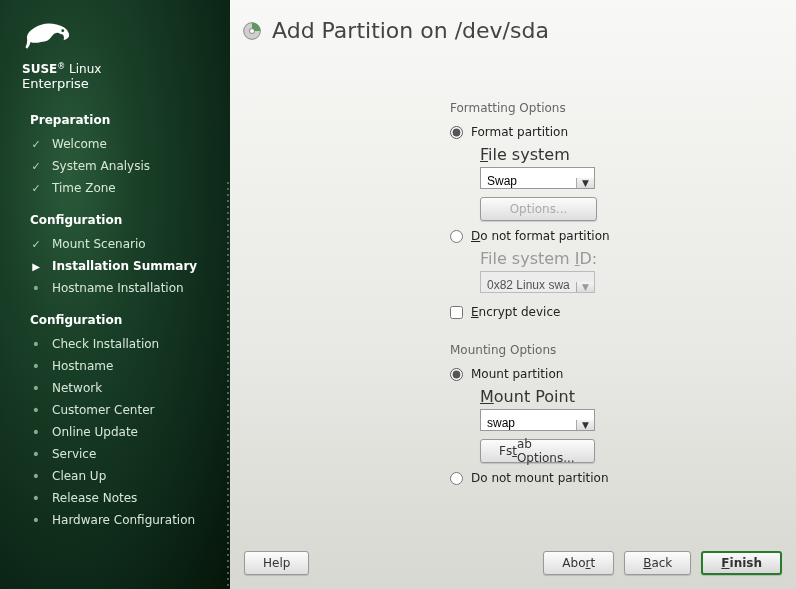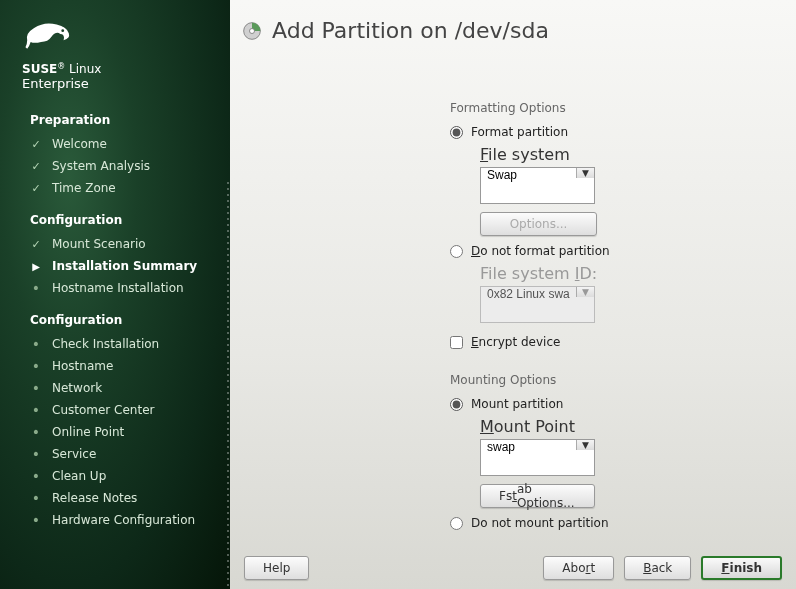--- a/index.html
+++ b/index.html
@@ -76,23 +76,23 @@
 }
 .opt-label { color: #222; }
 .opt-label .ul { text-decoration: underline; }
 .disabled { color: #999; }
 .sub-block { padding-left: 210px; margin-bottom: 8px; }
 .sub-label { color: #333; font-size: 16px; margin-bottom: 3px; }
 .sub-label.disabled { color: #999; }
 .sub-label .ul { text-decoration: underline; }
 
 .combo {
-  display: inline-flex; align-items: flex-start;
+  display: inline-flex; align-items: flex-end;
   border: 1px solid #999; background: #fff;
-  height: 37px; width: 115px;
+  height: 22px; width: 115px;
 }
 .combo.disabled { background: #ececec; color: #888; border-color: #bbb; }
 .combo input {
   border: none; background: transparent; padding: 0 6px; font-size: 12px;
   width: 95px; outline: none;
 }
 .combo .arrow-btn {
   width: 18px; border-left: 1px solid #aaa;
   background: linear-gradient(#f4f4f4,#dcdcdc);
   display: flex; align-items: center; justify-content: center;
@@ -178,21 +178,21 @@
   <div class="nav-item">
       <span class="nav-icon bullet">•</span>
       <span>Network</span>
     </div>
   <div class="nav-item">
       <span class="nav-icon bullet">•</span>
       <span>Customer Center</span>
     </div>
   <div class="nav-item">
       <span class="nav-icon bullet">•</span>
-      <span>Online Point</span>
+      <span>Online Update</span>
     </div>
   <div class="nav-item">
       <span class="nav-icon bullet">•</span>
       <span>Service</span>
     </div>
   <div class="nav-item">
       <span class="nav-icon bullet">•</span>
       <span>Clean Up</span>
     </div>
   <div class="nav-item">

